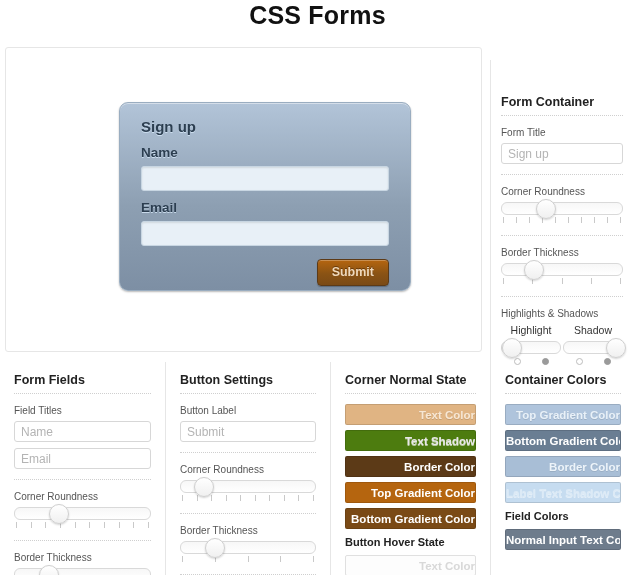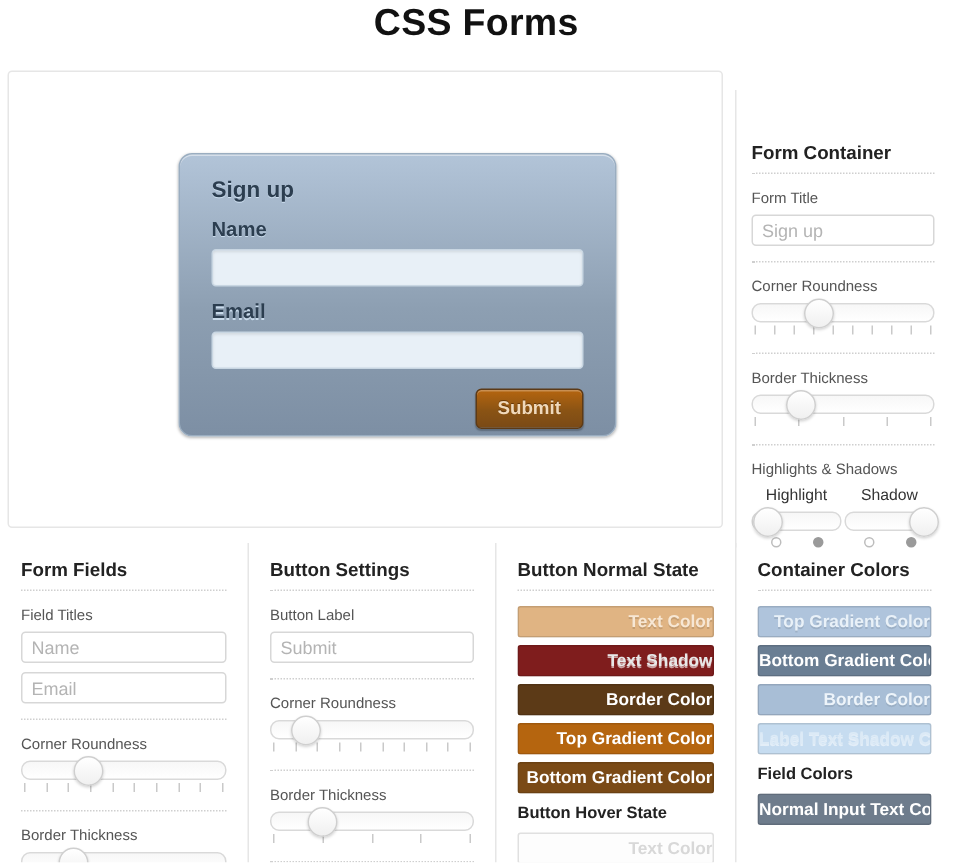--- a/index.html
+++ b/index.html
@@ -330,25 +330,25 @@
             <span></span>
             <span></span>
         </div>
       </div>
 
       <div class="spacer6"></div>
       <div class="sec-rule"></div>
     </div>
 
     <div class="col c3">
-      <div class="sec-title">Button Normal State</div>
+      <div class="sec-title">Corner Normal State</div>
       <div class="sec-rule"></div>
 
       <div class="swatch" style="background:#e0b483;color:#f7e7d4;text-shadow:0 1px 0 rgba(0,0,0,.12)">Text Color</div>
-      <div class="swatch" style="background:#7f1d1d;color:#e8e8e8;text-shadow:0 1px 0 rgba(255,255,255,.6)">Text Shadow</div>
+      <div class="swatch" style="background:#4d7c0f;color:#e8e8e8;text-shadow:0 1px 0 rgba(255,255,255,.6)">Text Shadow</div>
       <div class="swatch" style="background:#5c3a17;color:#ffffff">Border Color</div>
       <div class="swatch" style="background:#b5650f;color:#ffffff">Top Gradient Color</div>
       <div class="swatch" style="background:#7a4a16;color:#ffffff">Bottom Gradient Color</div>
 
       <div class="sub-title">Button Hover State</div>
 
       <div class="swatch" style="background:#fdfdfd;color:#d8d8d8;border-color:#e0e0e0">Text Color</div>
 
     </div>
 

